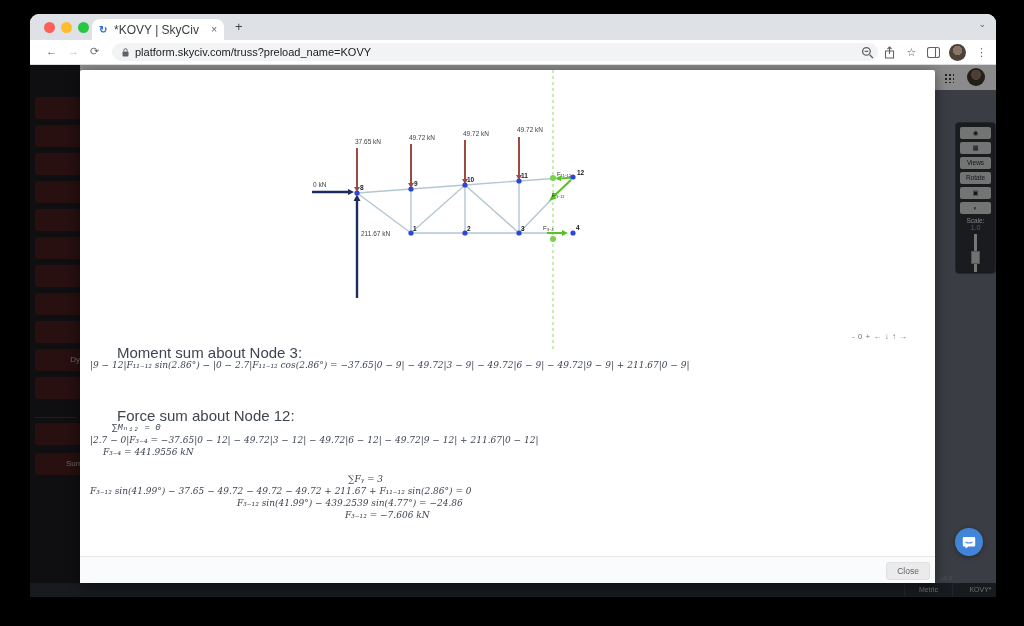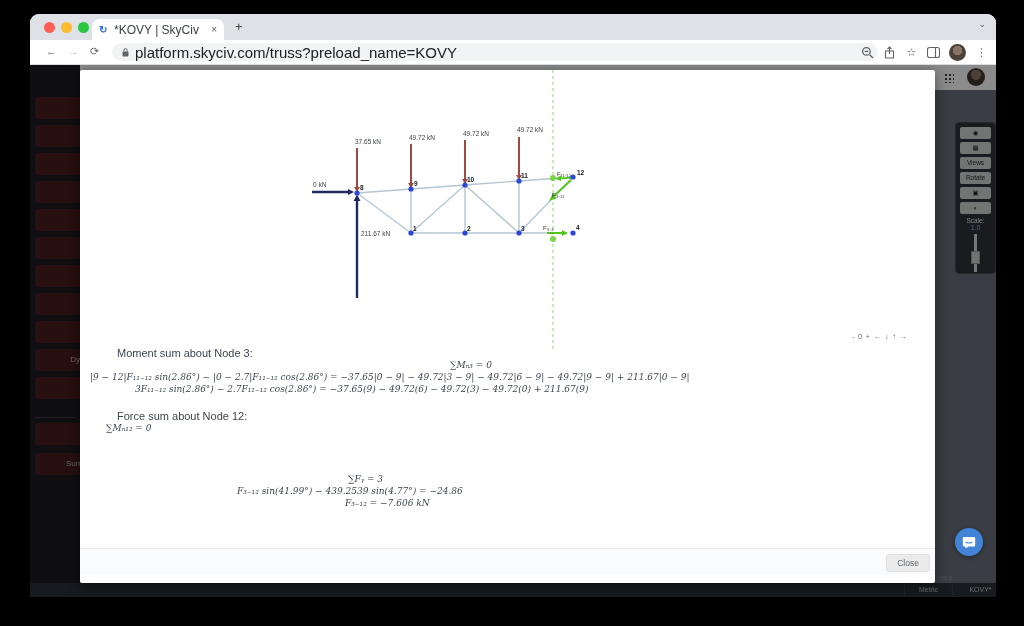--- a/index.html
+++ b/index.html
@@ -13,21 +13,21 @@
   .tab { position:absolute; left:62px; top:5px; width:132px; height:21px; background:#fff; border-radius:8px 8px 0 0; display:flex; align-items:center; padding:0 7px; gap:5px; }
   .favicon { width:10px; height:10px; border-radius:50%; color:#2b6fd4; font-size:10px; line-height:10px; font-weight:bold; }
   .tab-title { flex:1; font-size:12px; color:#3c4043; white-space:nowrap; overflow:hidden; }
   .tab-close { font-size:10px; color:#5f6368; cursor:default; }
   .newtab { position:absolute; left:205px; top:5px; font-size:13px; color:#444; }
   .tabbar-chevron { position:absolute; right:10px; top:5px; font-size:9px; color:#5f6368; }
   .toolbar { position:relative; height:25px; background:#fff; border-bottom:1px solid #dadce0; }
   .navic { position:absolute; top:5px; font-size:11px; color:#5f6368; }
   .navic.back{ left:16px; } .navic.fwd{ left:38px; color:#bdc1c6; } .navic.reload{ left:60px; }
   .urlpill { position:absolute; left:82px; right:118px; top:3px; height:18px; background:#f1f3f4; border-radius:10px; display:flex; align-items:center; padding:0 10px; gap:6px; }
-  .url-text { font-size:15px; color:#202124; white-space:nowrap; overflow:hidden; }
+  .url-text { font-size:11px; color:#202124; white-space:nowrap; overflow:hidden; }
   .chrome-right { position:absolute; right:8px; top:3px; display:flex; align-items:center; gap:9px; height:18px; }
   .cicon { width:13px; height:13px; display:flex; align-items:center; justify-content:center; color:#5f6368; font-size:11px; }
   .avatar-sm { width:17px; height:17px; border-radius:50%; background:radial-gradient(circle at 50% 38%, #8a7463 0 35%, #4d4238 36% 100%); }
 
   
   .page { position:absolute; top:51px; left:0; right:0; bottom:0; background:#6a727c; overflow:hidden; }
   .app-header { position:absolute; top:0; left:0; right:0; height:25px; background:#fdfdfd; }
   .grid-icon { position:absolute; right:42px; top:8px; width:10px; height:10px;
     background-image:radial-gradient(#3c4043 1px, transparent 1.1px); background-size:4px 4px; }
   .avatar-app { position:absolute; right:11px; top:3px; width:18px; height:18px; border-radius:50%; background:radial-gradient(circle at 50% 38%, #8a7463 0 35%, #42382f 36% 100%); }
@@ -50,28 +50,28 @@
   .version-tag { position:absolute; right:44px; bottom:16px; font-size:6px; color:#8b9299; }
 
   .overlay { position:absolute; inset:0; background:rgba(0,0,0,0.45); }
 
   
   .modal { position:absolute; left:50px; top:5px; width:855px; height:513px; background:#fff; border-radius:2px; box-shadow:0 2px 14px rgba(0,0,0,.45); }
   .truss-svg { position:absolute; left:200px; top:0; width:380px; height:295px; }
   .nav-hint { position:absolute; left:772px; top:262px; font-size:8px; color:#70757a; letter-spacing:.5px; white-space:nowrap; }
 
   .calc { position:absolute; left:10px; white-space:nowrap; }
-  .calc-head { font-size:11px; color:#3e4551; line-height:12px;padding-left:27px; }
+  .calc-head { font-size:15px; color:#3e4551; line-height:12px;padding-left:27px; }
   .mline { font-family:"DejaVu Serif",serif; font-style:italic; font-size:9px; color:#3e4551; line-height:12px; }
   #calc1 { top:277px; } #calc2 { top:340px; } #calc3 { top:403px; }
   #calc1 .sum { margin-left:360px; } #calc1 .eq2 { margin-left:45px; } #calc1 .eq3 { margin-left:155px; }
-  #calc2 .sum { margin-left:16px; }   #calc2 .eq2 { margin-left:17px; } #calc2 .eq3 { margin-left:13px; }
+  #calc2 .sum { margin-left:22px;font-family:Liberation Mono, monospace; }   #calc2 .eq2 { margin-left:17px; } #calc2 .eq3 { margin-left:13px; }
   #calc3 .sum { margin-left:258px; } #calc3 .eq2 { margin-left:147px; } #calc3 .eq3 { margin-left:255px; }
 
-  .modal-footer { position:absolute; left:0; right:0; bottom:8px; height:27px; background:#fafbfc; border-top:1px solid #e9eaec; }
+  .modal-footer { position:absolute; left:0; right:0; bottom:0; height:27px; background:#fafbfc; border-top:1px solid #e9eaec; }
   .close-btn { position:absolute; right:5px; top:5px; width:44px; height:18px; background:#ebebeb; border:1px solid #e0e0e0; border-radius:3px; font-size:8.5px; color:#5f6368; text-align:center; line-height:16px; }
 
   .chat-bubble { position:absolute; right:13px; bottom:41px; width:28px; height:28px; border-radius:50%; background:#4285d8; display:flex; align-items:center; justify-content:center; box-shadow:0 1px 5px rgba(0,0,0,.4); }
 
   svg text { font-family:"Liberation Sans",sans-serif; }
   .t-load { font-size:6.5px; fill:#3a3f46; }
   .t-node { font-size:6.5px; font-weight:bold; fill:#15181d; }
   .t-force { font-size:6px; fill:#2a2e34; }
 </style>
 </head>
@@ -255,32 +255,33 @@
 
         <text class="t-force" x="557" y="176">F₁₁₋₁₂</text>
         <text class="t-force" x="552" y="197">F₃₋₁₂</text>
         <text class="t-force" x="543" y="230">F₃₋₄</text>
       </svg>
 
       <div class="nav-hint">- 0 + ← ↓ ↑ →</div>
 
       <div class="calc" id="calc1">
         <div class="calc-head">Moment sum about Node 3:</div>
-        <div class="mline sum">∑Mₙ₃ = 0</div>
         <div class="mline eq1">|9 − 12|F₁₁₋₁₂ sin(2.86°) − |0 − 2.7|F₁₁₋₁₂ cos(2.86°) = −37.65|0 − 9| − 49.72|3 − 9| − 49.72|6 − 9| − 49.72|9 − 9| + 211.67|0 − 9|</div>
-        <div class="mline eq2">3F₁₁₋₁₂ sin(2.86°) − 2.7F₁₁₋₁₂ cos(2.86°) = −37.65(9) − 49.72(6) − 49.72(3) − 49.72(0) + 211.67(9)</div>
       </div>
 
       <div class="calc" id="calc2">
         <div class="calc-head">Force sum about Node 12:</div>
         <div class="mline sum">∑Mₙ₁₂ = 0</div>
+        <div class="mline eq1">|2.7 − 0|F₃₋₄ = −37.65|0 − 12| − 49.72|3 − 12| − 49.72|6 − 12| − 49.72|9 − 12| + 211.67|0 − 12|</div>
+        <div class="mline eq3">F₃₋₄ = 441.9556 kN</div>
       </div>
 
       <div class="calc" id="calc3">
         <div class="mline sum">∑Fᵧ = 3</div>
+        <div class="mline eq1">F₃₋₁₂ sin(41.99°) − 37.65 − 49.72 − 49.72 − 49.72 + 211.67 + F₁₁₋₁₂ sin(2.86°) = 0</div>
         <div class="mline eq2">F₃₋₁₂ sin(41.99°) − 439.2539 sin(4.77°) = −24.86</div>
         <div class="mline eq3">F₃₋₁₂ = −7.606 kN</div>
       </div>
 
       <div class="modal-footer">
         <div class="close-btn">Close</div>
       </div>
     </div>
 
     <div class="chat-bubble">

